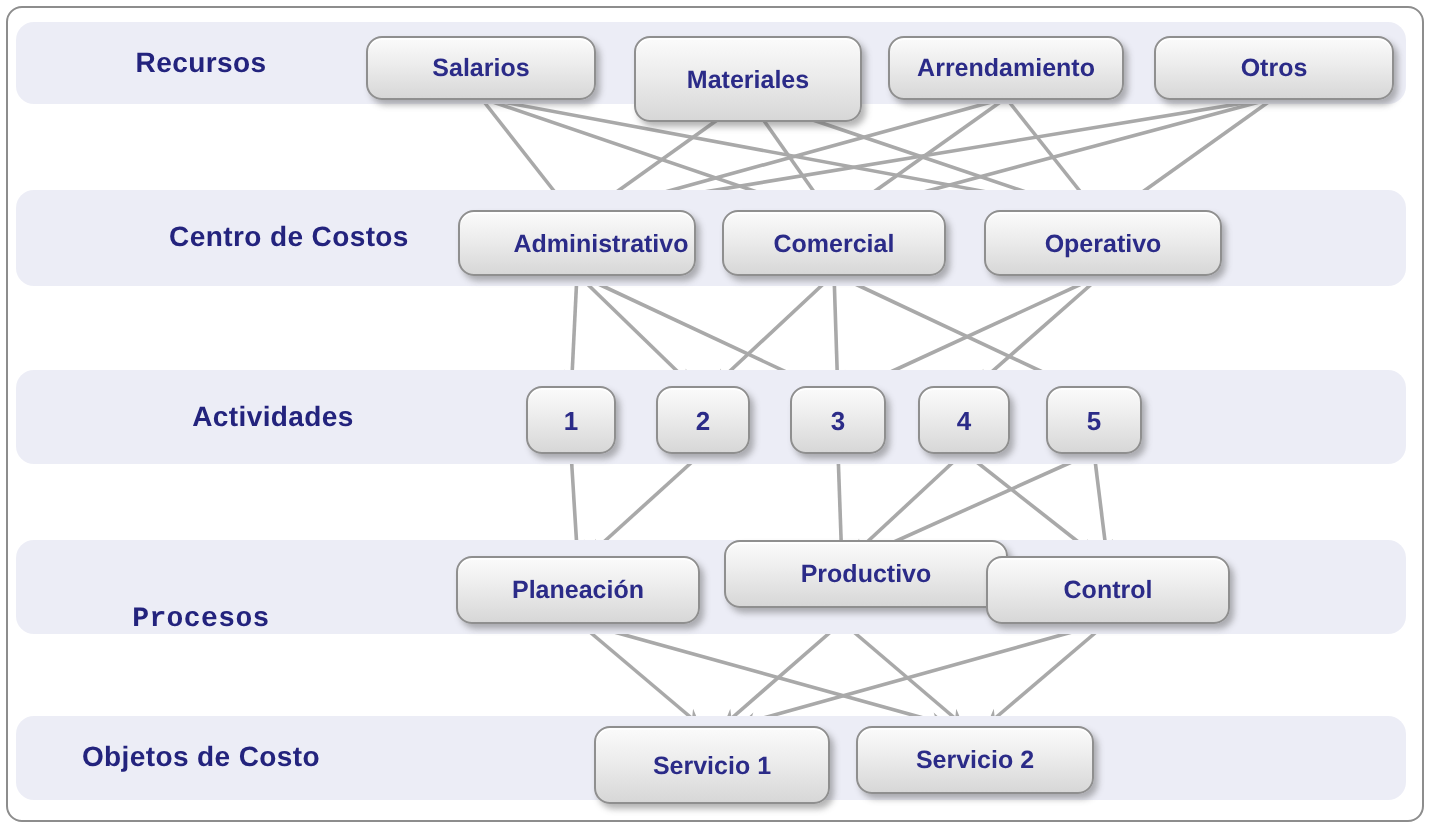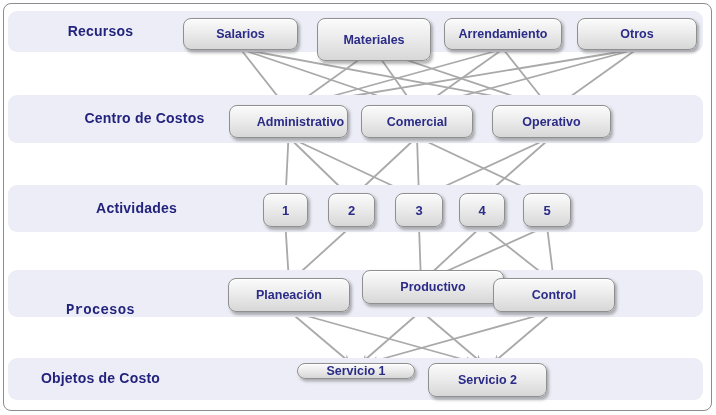--- a/index.html
+++ b/index.html
@@ -102,17 +102,17 @@
       <div class="node small" style="left: 395px; top: 193px; width: 48px; height: 34px;">3</div>
       <div class="node small" style="left: 459px; top: 193px; width: 46px; height: 34px;">4</div>
       <div class="node small" style="left: 523px; top: 193px; width: 48px; height: 34px;">5</div>
       <div class="band" style="top: 270px; height: 47px;"></div>
       <div class="row-label" style="top: 302px; font-family: Liberation Mono, monospace;">Procesos</div>
       <div class="node" style="left: 228px; top: 278px; width: 122px; height: 34px;">Planeación</div>
       <div class="node" style="left: 362px; top: 270px; width: 142px; height: 34px;">Productivo</div>
       <div class="node" style="left: 493px; top: 278px; width: 122px; height: 34px;">Control</div>
       <div class="band" style="top: 358px; height: 42px;"></div>
       <div class="row-label" style="top: 370px;">Objetos de Costo</div>
-      <div class="node" style="left: 297px; top: 363px; width: 118px; height: 16px;">Servicio 1</div>
+      <div class="node" style="left: 297px; top: 363px; width: 118px; height: 39px;">Servicio 1</div>
       <div class="node" style="left: 428px; top: 363px; width: 119px; height: 34px;">Servicio 2</div>
     </div>
   <div class="frame"></div>
 </div>
 
 </body></html>

